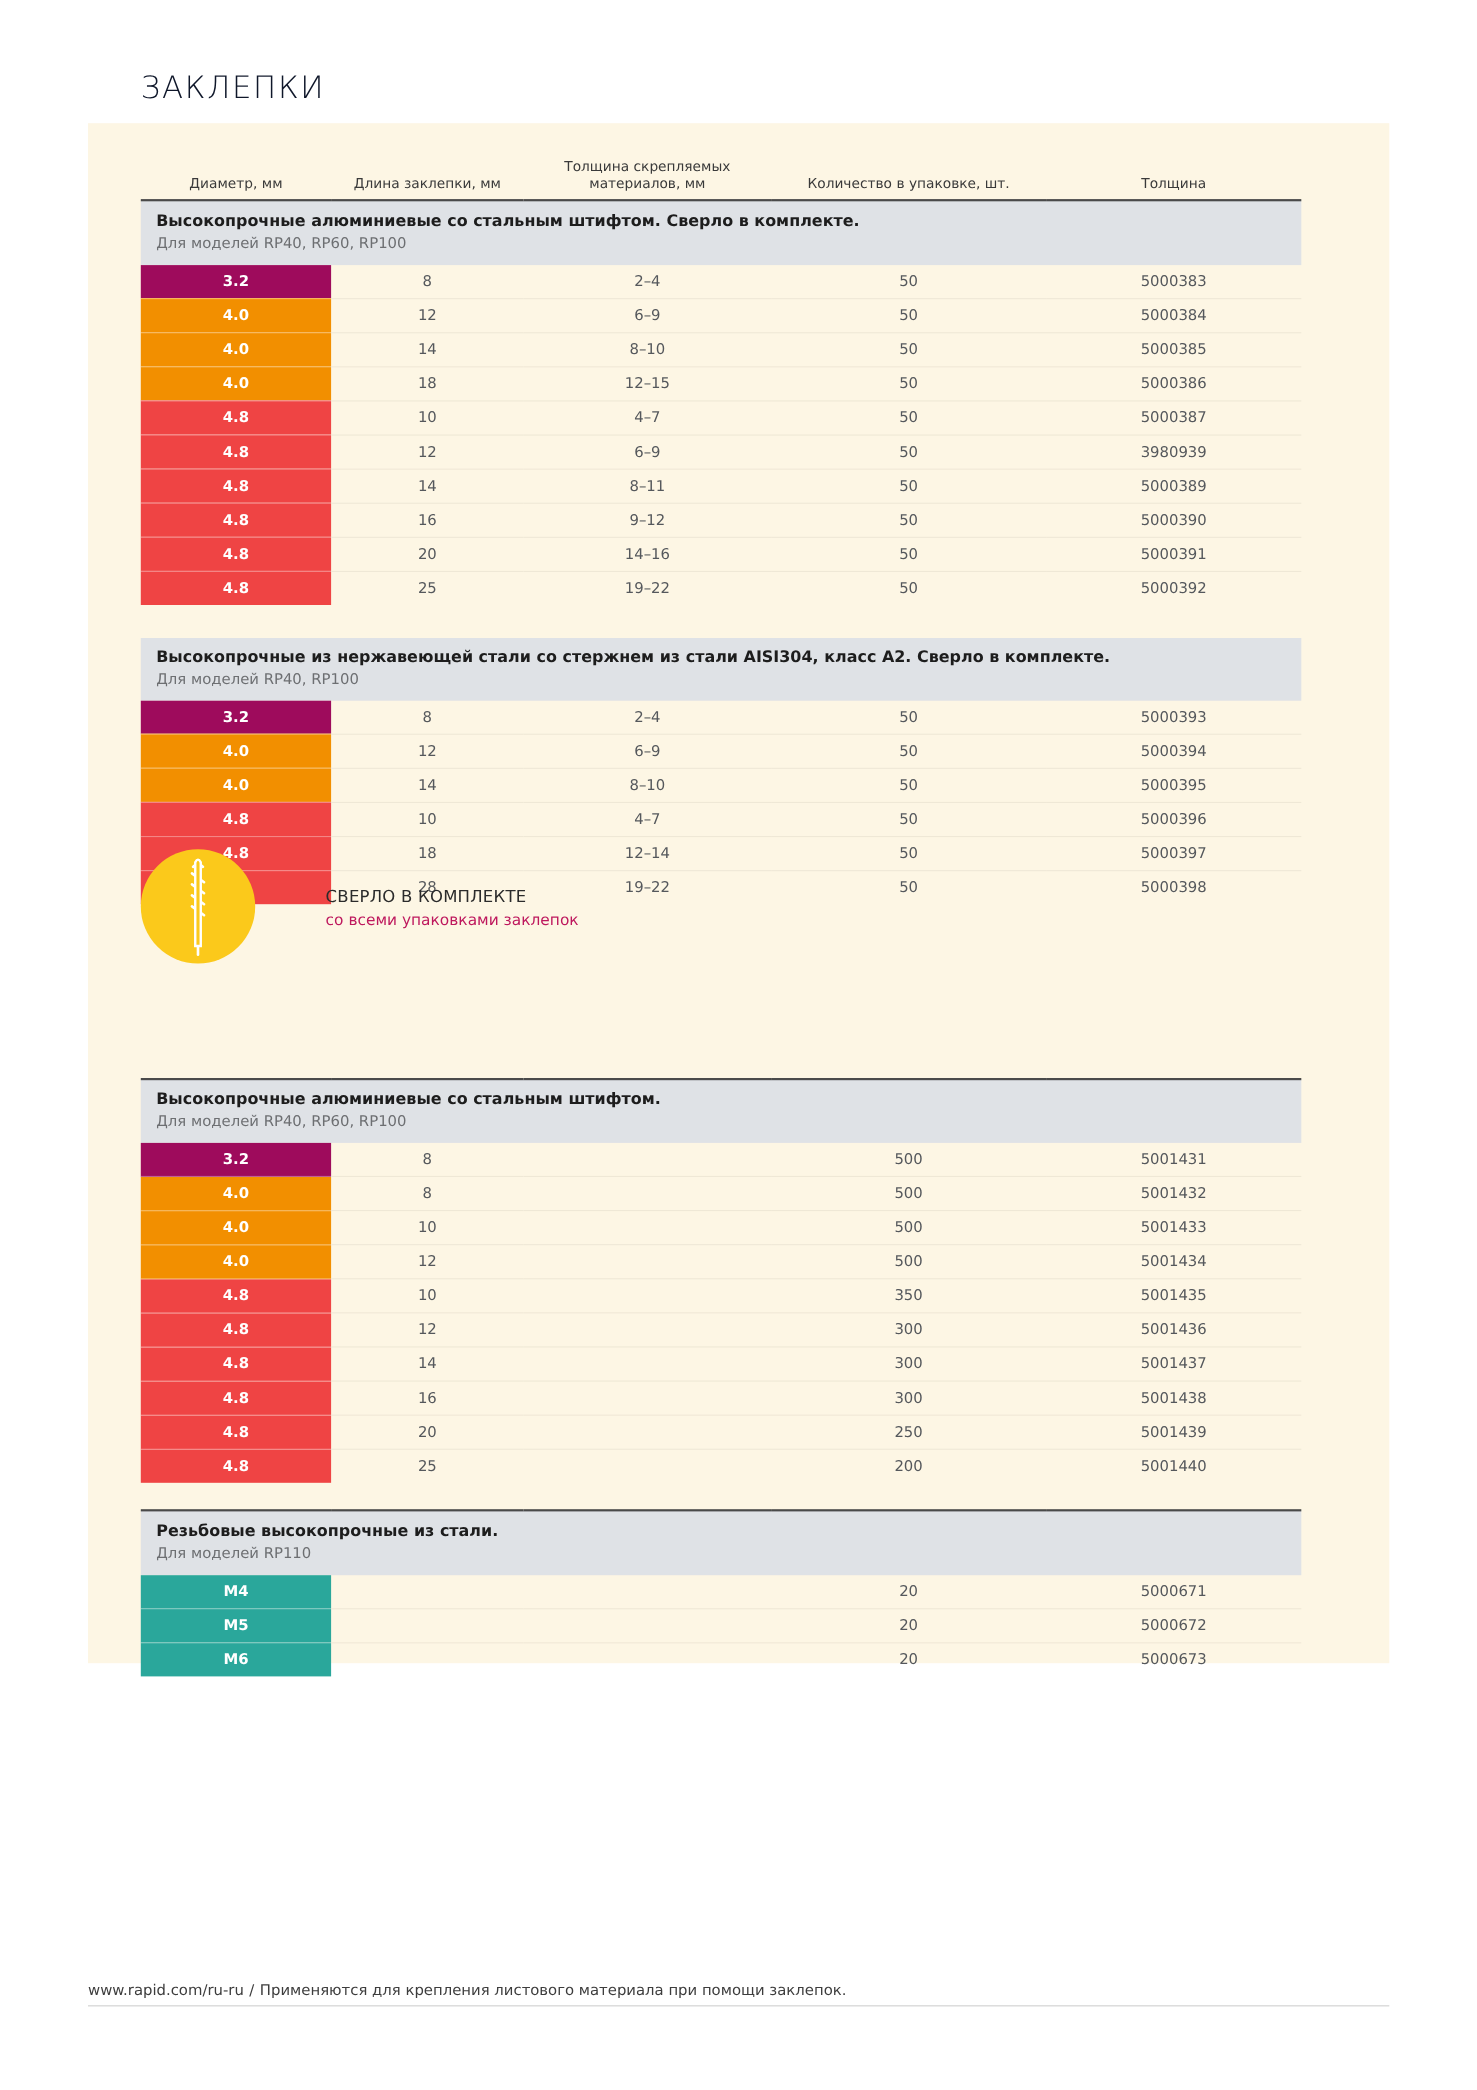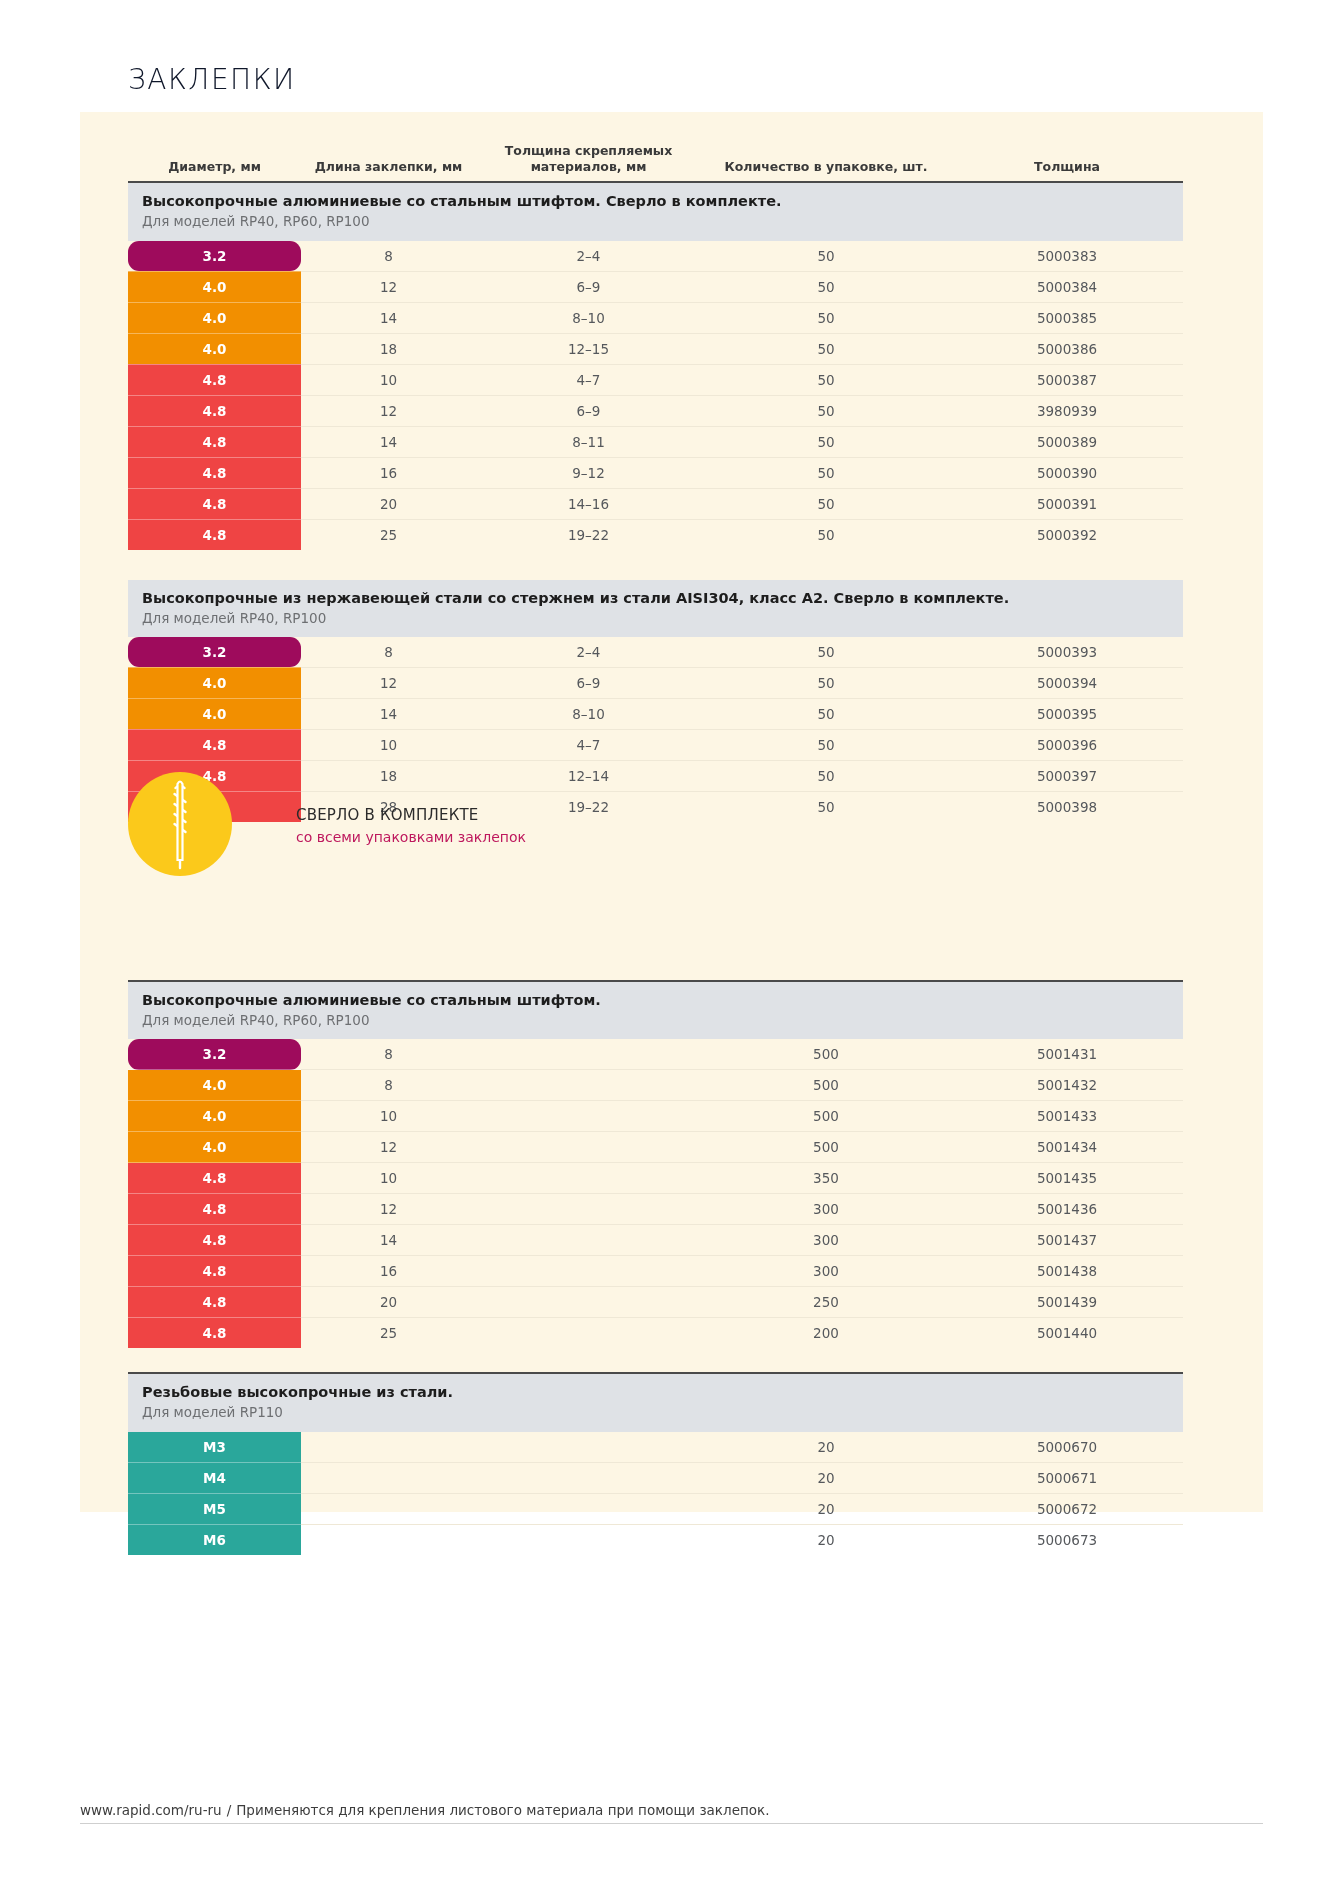--- a/index.html
+++ b/index.html
@@ -48,21 +48,21 @@
     table-layout: fixed;
   }
   .tbl col.c-dia   { width: 173px; }
   .tbl col.c-len   { width: 175px; }
   .tbl col.c-thk   { width: 225px; }
   .tbl col.c-qty   { width: 250px; }
   .tbl col.c-art   { width: 232px; }
 
   .col-head {
     font-size: 12.5px;
-    font-weight: 700;
+    font-weight: 400;
     color: #3a3a3a;
     text-align: center;
     vertical-align: bottom;
     padding-bottom: 7px;
     line-height: 1.25;
     font-family: "DejaVu Sans", sans-serif;
   }
   .head-rule td {
     border-bottom: 2px solid #4a4a4a;
     height: 0;
@@ -99,21 +99,21 @@
     font-family: "DejaVu Sans", sans-serif;
   }
   .drow td.dia {
     color: #ffffff;
     font-weight: bold;
     font-size: 13.5px;
     border-bottom: 1px solid rgba(255,255,255,0.35);
   }
   .drow:last-child td { border-bottom: none; }
 
-  .sw-magenta { background: #9e0b5c; border-radius: 11px; }
+  .sw-magenta { background: #9e0b5c; }
   .sw-orange  { background: #f28f00; }
   .sw-slate   { background: #ef4444; margin-top: 20px; }
   .sw-teal    { background: #2aa79b; }
 
   
   .callout { position: absolute; }
   .callout-circle {
     position: absolute;
     left: 0; top: 0;
     width: 104px; height: 104px;
@@ -441,27 +441,20 @@
         </tr>
     </tbody>
     <tbody id="sect-3">
         <tr class="sect-head">
           <td colspan="5">
             <div class="sect-title">Резьбовые высокопрочные из стали.</div>
             <div class="sect-sub">Для моделей RP110</div>
           </td>
         </tr>
         <tr class="drow">
-          <td class="dia sw-teal">M3</td>
-          <td></td>
-          <td></td>
-          <td>20</td>
-          <td>5000670</td>
-        </tr>
-        <tr class="drow">
           <td class="dia sw-teal">M4</td>
           <td></td>
           <td></td>
           <td>20</td>
           <td>5000671</td>
         </tr>
         <tr class="drow">
           <td class="dia sw-teal">M5</td>
           <td></td>
           <td></td>

